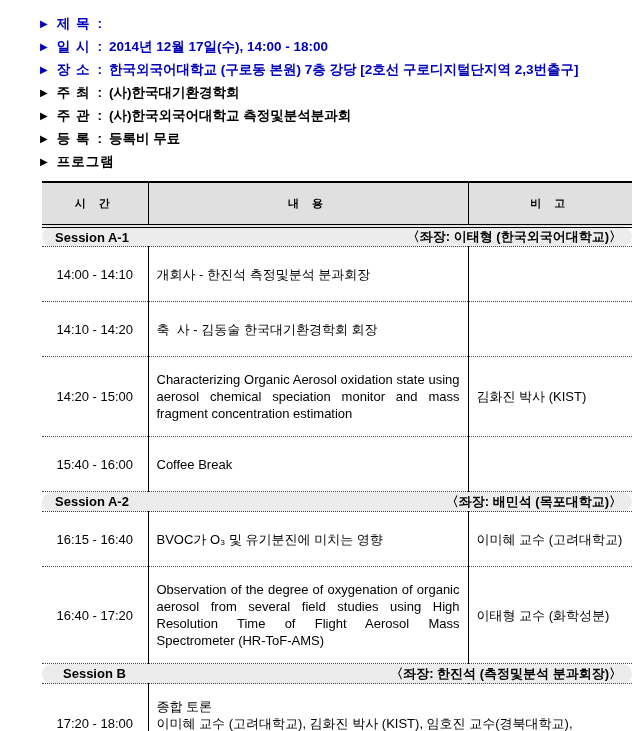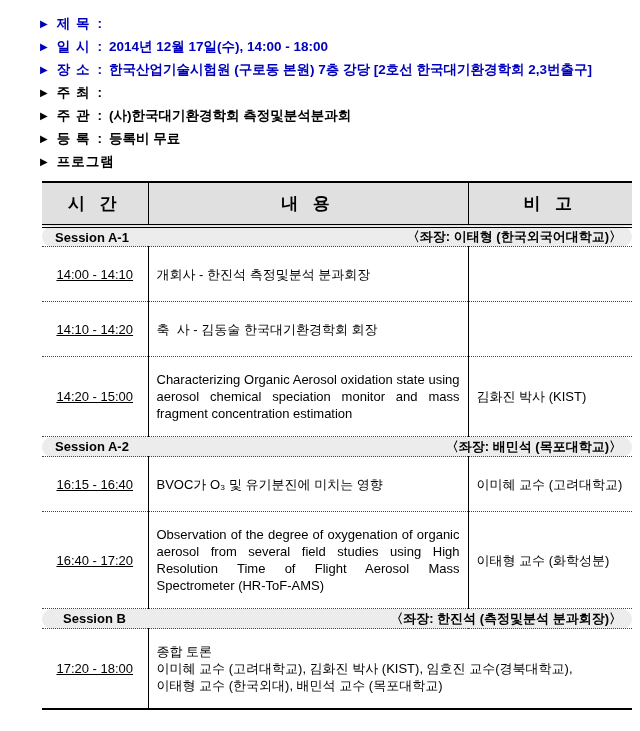--- a/index.html
+++ b/index.html
@@ -48,21 +48,21 @@
     width: 590px;
     margin: 7px 0 0 42px;
     border-top: 2px solid var(--border);
     border-bottom: 2px solid var(--border);
   }
   .program-table col.c-time { width: 106px; }
   .program-table col.c-content { width: 320px; }
   .program-table col.c-note { width: 164px; }
   .program-table thead th {
     background: var(--header-bg);
-    font-size: 17px;
+    font-size: 11px;
     font-weight: bold;
     letter-spacing: 5px;
     height: 44px;
     text-align: center;
     border-bottom: 4px double var(--border);
     padding: 7px;
   }
   .program-table thead th.v-div { border-right: 1px solid var(--border); }
   tr.session-row td {
     background: var(--session-bg);
@@ -84,21 +84,20 @@
   .session-chair { padding-right: 2px; }
   tr.item-row td {
     border-bottom: 1px dotted #444;
     font-size: 13px;
     vertical-align: middle;
   }
   td.time-cell {
     border-right: 1px solid var(--border);
     text-align: center;
     padding: 5px 2px;
-    text-decoration: underline;
   }
   td.content-cell {
     border-right: 1px solid var(--border);
     padding: 14px 8px;
   }
   td.content-cell.span2 { border-right: none; }
   td.content-cell .cw {
     min-height: 26px;
     display: flex;
     flex-direction: column;
@@ -123,32 +122,33 @@
       <li class="info-item blue">
         <span class="bullet">▶</span>
         <span class="info-label">일 시</span>
         <span class="colon">:</span>
         <span class="info-value">2014년 12월 17일(수), 14:00 - 18:00</span>
       </li>
       <li class="info-item blue">
         <span class="bullet">▶</span>
         <span class="info-label">장 소</span>
         <span class="colon">:</span>
-        <span class="info-value">한국산업기술시험원 (구로동 본원) 7층 강당 [2호선 한국대기환경학회 2,3번출구]</span>
+        <span class="info-value">한국외국어대학교 (구로동 본원) 7층 강당 [2호선 구로디지털단지역 2,3번출구]</span>
       </li>
       <li class="info-item">
         <span class="bullet">▶</span>
         <span class="info-label">주 최</span>
         <span class="colon">:</span>
+        <span class="info-value">(사)한국대기환경학회</span>
       </li>
       <li class="info-item">
         <span class="bullet">▶</span>
         <span class="info-label">주 관</span>
         <span class="colon">:</span>
-        <span class="info-value">(사)한국대기환경학회 측정및분석분과회</span>
+        <span class="info-value">(사)한국외국어대학교 측정및분석분과회</span>
       </li>
       <li class="info-item">
         <span class="bullet">▶</span>
         <span class="info-label">등 록</span>
         <span class="colon">:</span>
         <span class="info-value">등록비 무료</span>
       </li>
       <li class="info-item">
         <span class="bullet">▶</span>
         <span class="info-label">프로그램</span>
@@ -191,20 +191,27 @@
           </td>
           <td class="note-cell"></td>
         </tr>
         <tr class="item-row">
           <td class="time-cell">14:20 - 15:00</td>
           <td class="content-cell just">
             <div class="cw">Characterizing Organic Aerosol oxidation state using aerosol chemical speciation monitor and mass fragment concentration estimation</div>
           </td>
           <td class="note-cell">김화진 박사 (KIST)</td>
         </tr>
+        <tr class="item-row">
+          <td class="time-cell">15:40 - 16:00</td>
+          <td class="content-cell">
+            <div class="cw">Coffee Break</div>
+          </td>
+          <td class="note-cell"></td>
+        </tr>
         <tr class="session-row">
           <td colspan="3">
             <div class="session-inner">
               <span class="session-title">Session A-2</span>
               <span class="session-chair">〈좌장: 배민석 (목포대학교)〉</span>
             </div>
           </td>
         </tr>
         <tr class="item-row">
           <td class="time-cell">16:15 - 16:40</td>

